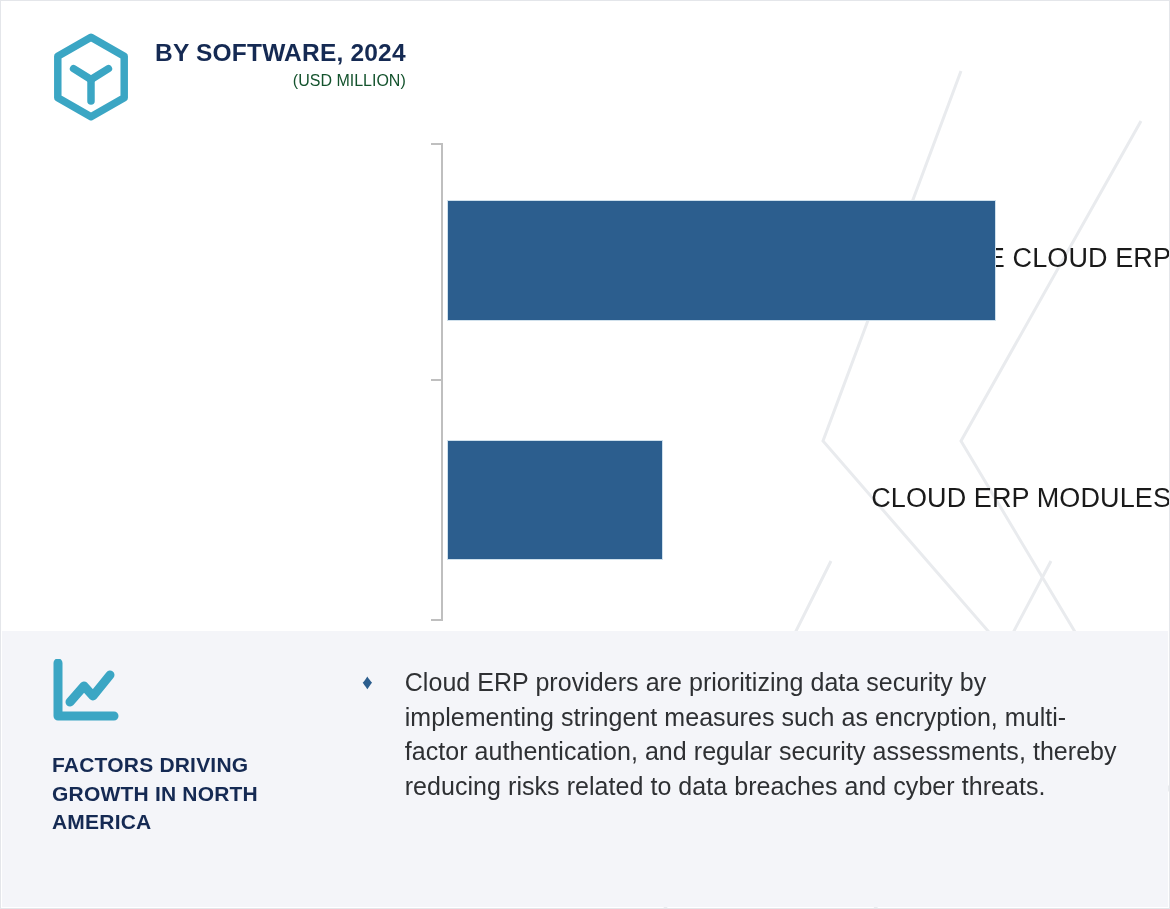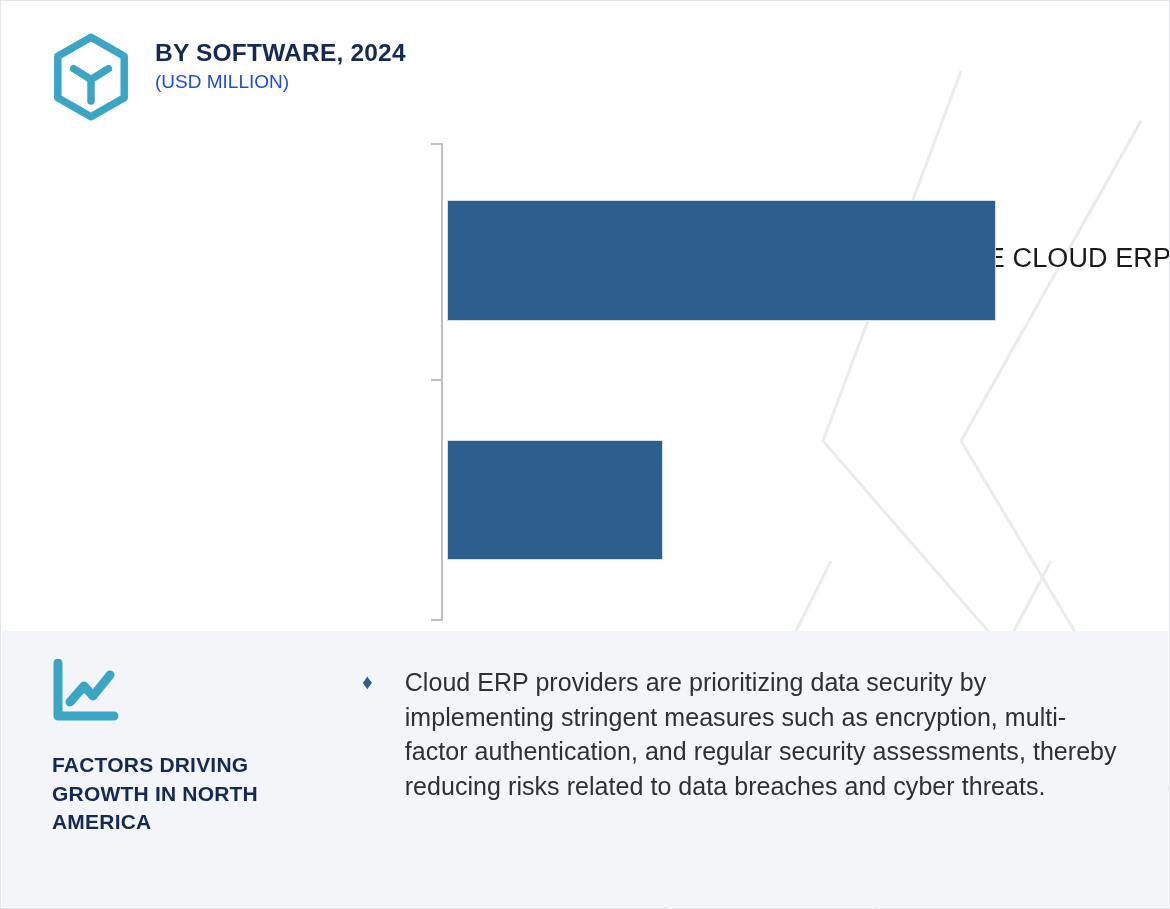--- a/index.html
+++ b/index.html
@@ -33,43 +33,44 @@
   }
 
   
   .header {
     position: absolute;
     left: 48px;
     top: 30px;
     display: flex;
     align-items: flex-start;
     z-index: 3;
+    text-align: right;
   }
   .hex-icon {
     width: 84px;
     height: 88px;
     flex: 0 0 auto;
     margin-top: 2px;
   }
   .header-text {
     margin-left: 22px;
     padding-top: 8px;
   }
   .title-main {
     font-size: 24.5px;
     font-weight: bold;
     color: #152a53;
     letter-spacing: 0.2px;
     line-height: 1.16;
     white-space: nowrap;
   }
   .title-sub {
-    font-size: 19px;
+    font-size: 16px;
     font-weight: normal;
-    color: #1d4ed8;
+    color: #14532d;
     line-height: 1.2;
     margin-top: 4px;
     white-space: nowrap;
   }
 
   
   .chart-area {
     position: absolute;
     left: 0;
     top: 130px;
@@ -204,20 +205,21 @@
     </svg>
     <div class="header-text">
       <div class="title-main">BY SOFTWARE, 2024</div>
       <div class="title-sub">(USD MILLION)</div>
     </div>
   </div>
 
   <div class="chart-area">
 
     <div class="cat-label row0">FULL-SUITE CLOUD ERP</div>
+    <div class="cat-label row1">CLOUD ERP MODULES</div>
 
     <div class="axis-line" style="background: rgb(191, 191, 191);"></div>
     <div class="tick t0" style="background: rgb(191, 191, 191);"></div>
     <div class="tick t1" style="background: rgb(191, 191, 191);"></div>
     <div class="tick t2" style="background: rgb(191, 191, 191);"></div>
 
     <div class="bar b0" style="width: 547px; background: rgb(44, 94, 142);"></div>
     <div class="bar b1" style="width: 214px; background: rgb(44, 94, 142);"></div>
   </div>
 

